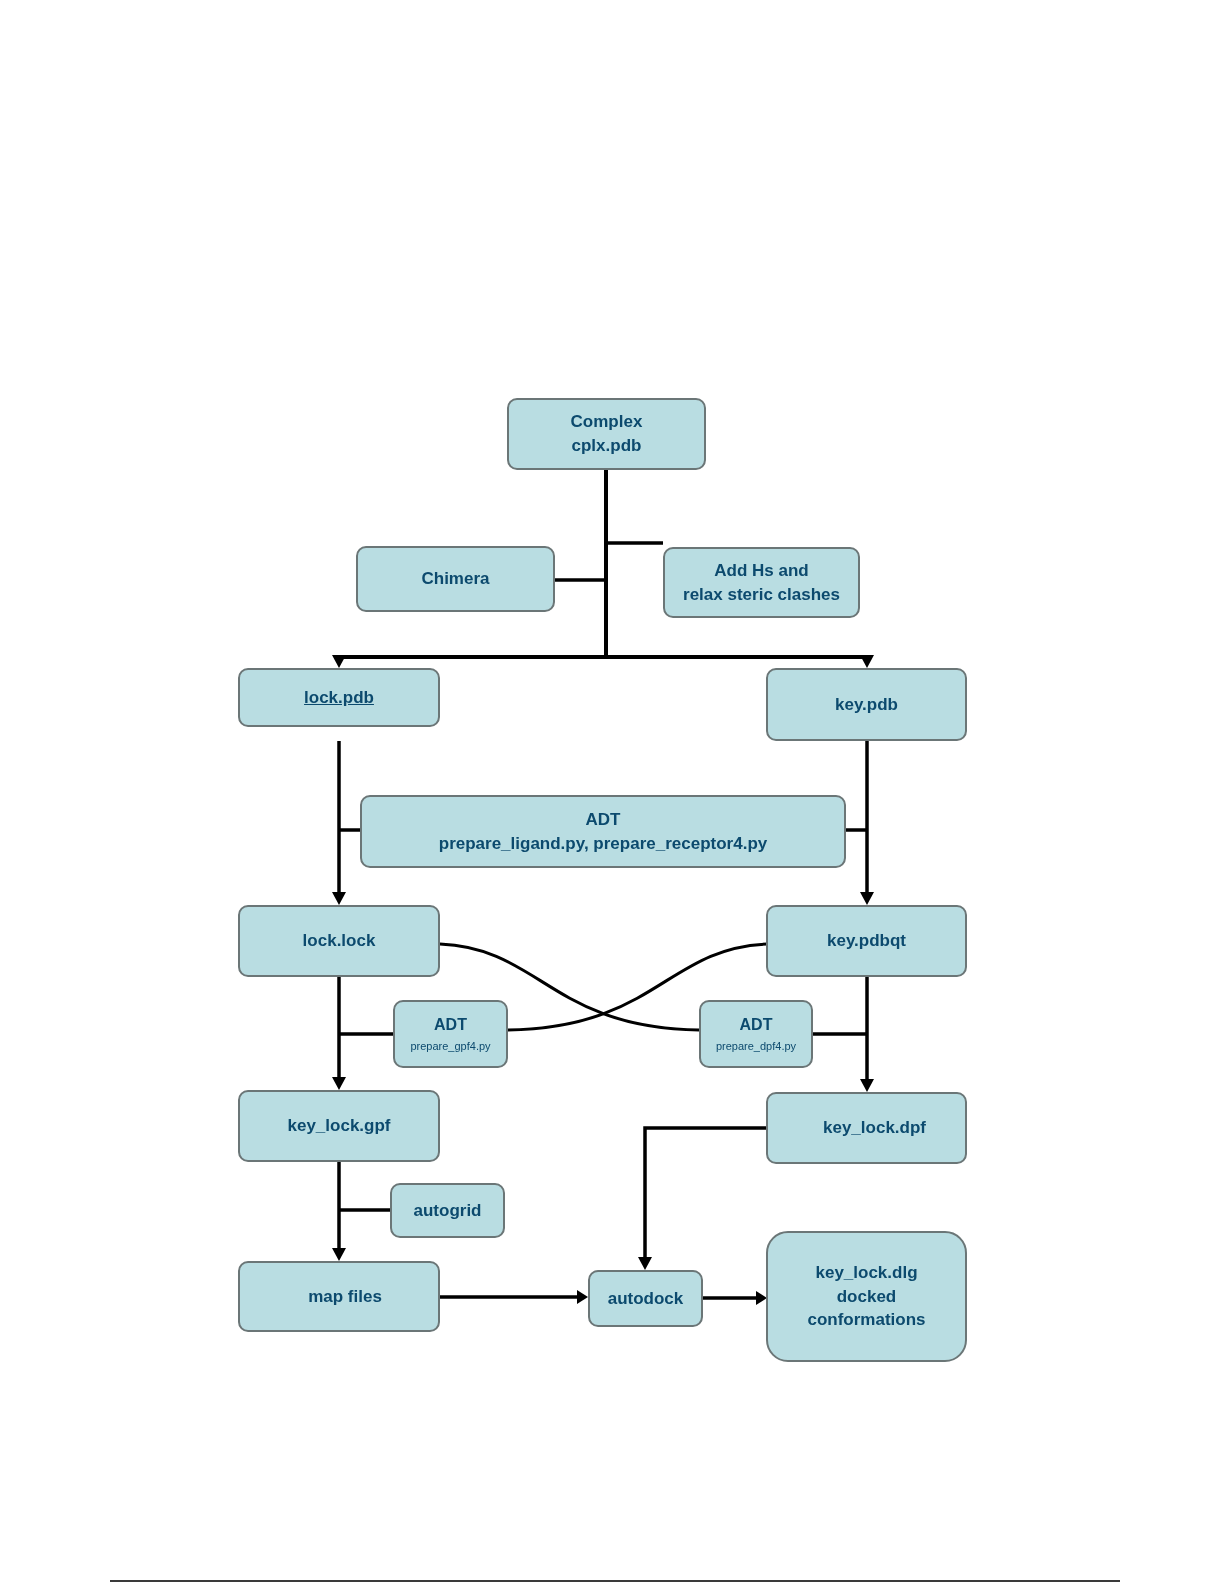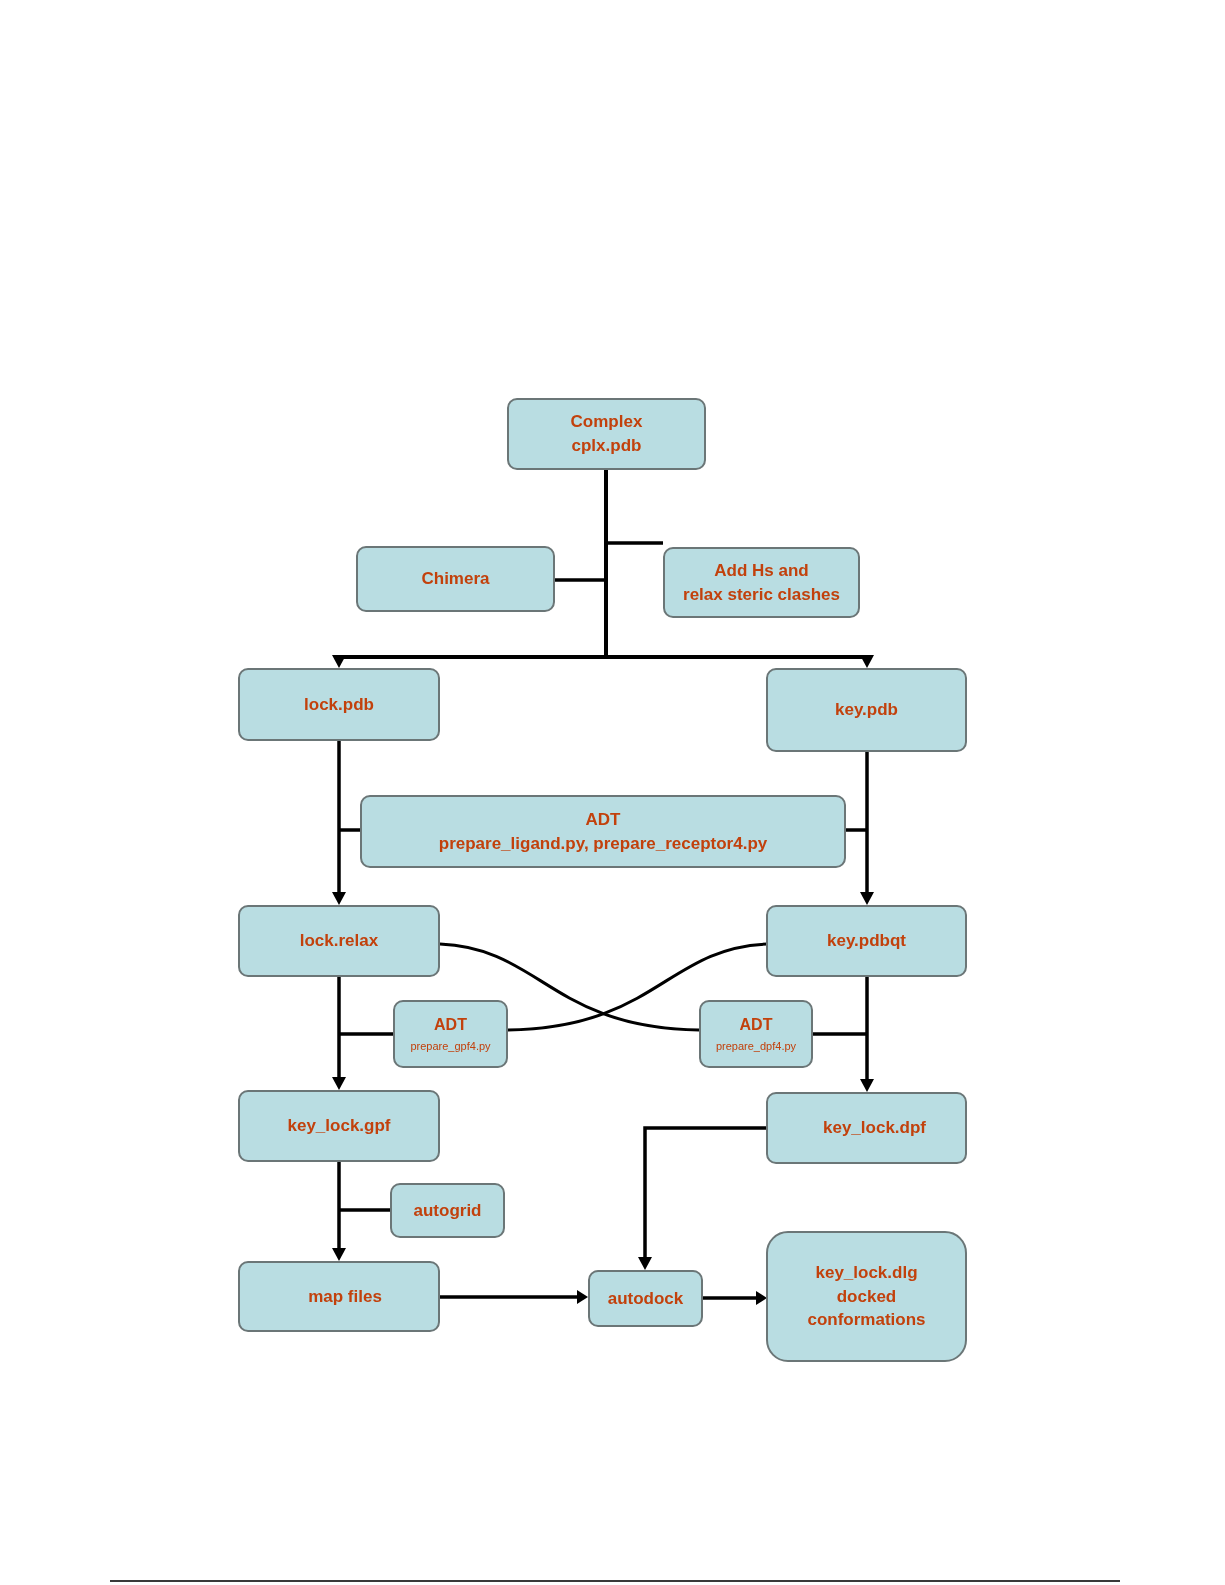--- a/index.html
+++ b/index.html
@@ -15,21 +15,21 @@
     position:absolute;
     box-sizing:border-box;
     background:var(--node-fill,#b9dde2);
     border:2px solid var(--node-border,#6b7677);
     border-radius:10px;
     display:flex;
     flex-direction:column;
     align-items:center;
     justify-content:center;
     text-align:center;
-    color:#c2410c;
+    color:#0c4a6e;
     font-weight:bold;
     font-size:17px;
     line-height:1.4;
     white-space:pre-line;
   }
   .node.big-radius{border-radius:22px;}
   .node .sub{font-size:11px;font-weight:normal;margin-top:2px;}
   .node .ttl{font-size:16px;font-weight:bold;}
   .footer-rule{
     position:absolute;left:110px;top:1580px;width:1010px;height:2px;
@@ -91,28 +91,28 @@
   </svg>
 
   <div class="node" style="left:507px;top:398px;width:199px;height:72px;">Complex
 cplx.pdb</div>
 
   <div class="node" style="left:663px;top:507px;width:197px;height:71px;margin-top:40px;">Add Hs and
 relax steric clashes</div>
 
   <div class="node" style="left:356px;top:546px;width:199px;height:66px;">Chimera</div>
 
-  <div class="node" style="left:238px;top:668px;width:202px;height:73px;">lock.pdb</div>
+  <div class="node" style="left:238px;top:668px;width:202px;height:59px;text-decoration:underline;">lock.pdb</div>
 
-  <div class="node" style="left:766px;top:668px;width:201px;height:84px;">key.pdb</div>
+  <div class="node" style="left:766px;top:668px;width:201px;height:73px;">key.pdb</div>
 
   <div class="node" style="left:360px;top:795px;width:486px;height:73px;">ADT
 prepare_ligand.py, prepare_receptor4.py</div>
 
-  <div class="node" style="left:238px;top:905px;width:202px;height:72px;">lock.relax</div>
+  <div class="node" style="left:238px;top:905px;width:202px;height:72px;">lock.lock</div>
 
   <div class="node" style="left:766px;top:905px;width:201px;height:72px;">key.pdbqt</div>
 
   <div class="node" style="left:393px;top:1000px;width:115px;height:68px;">
     <span class="ttl">ADT</span>
     <span class="sub">prepare_gpf4.py</span>
   </div>
 
   <div class="node" style="left:699px;top:1000px;width:114px;height:68px;">
     <span class="ttl">ADT</span>

